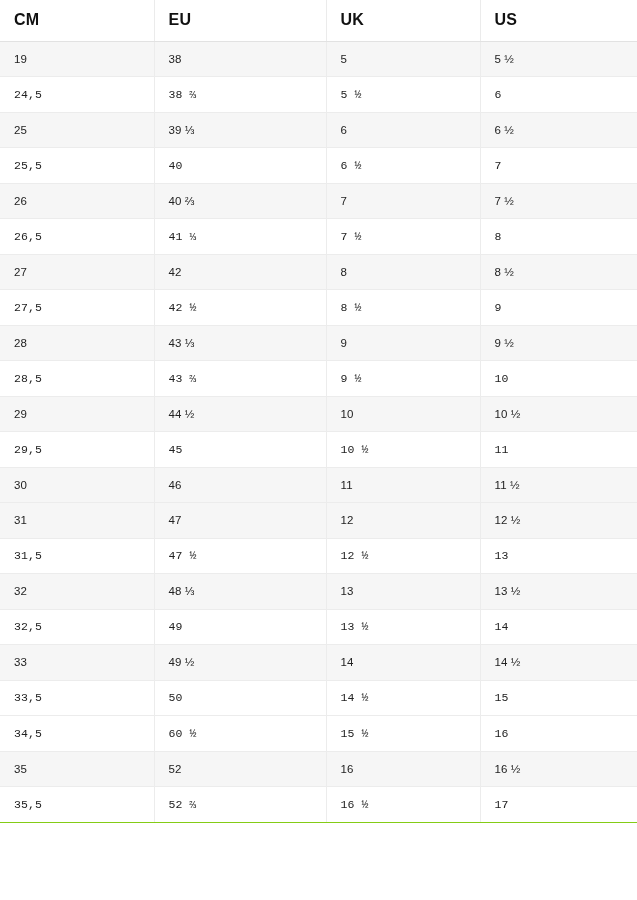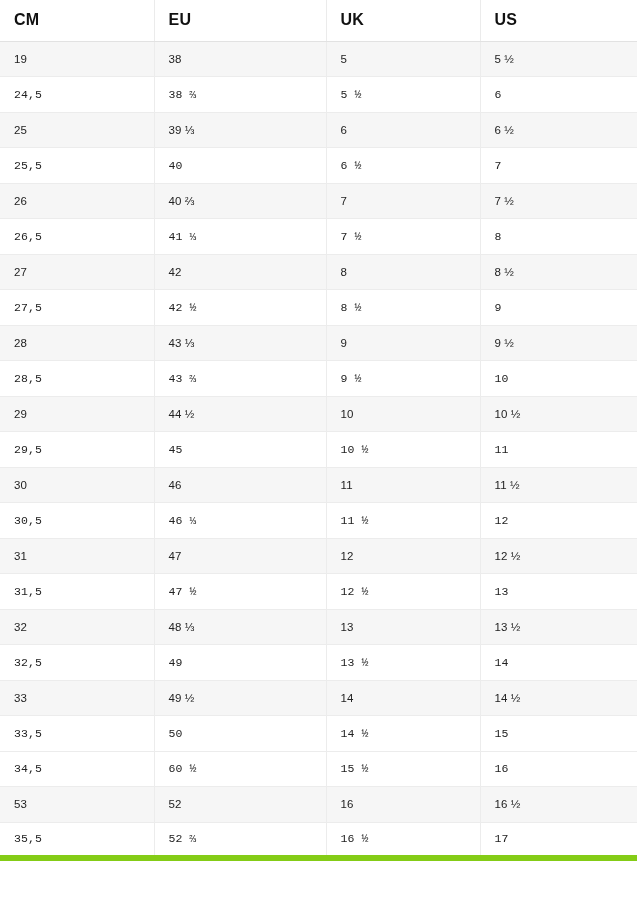--- a/index.html
+++ b/index.html
@@ -58,21 +58,21 @@
   #size-table td:last-child { border-right: none; }
 
   #size-table tbody tr.stripe td {
     background: #f6f6f6;
   }
   #size-table tbody tr.plain td {
     background: #ffffff;
     font-family: Liberation Mono, monospace;
   }
   #size-table tbody tr:last-child td {
-    border-bottom: 6px solid #84cc16;
+    border-bottom: 1px solid #84cc16;
   }
 </style>
 </head>
 <body>
 
 <table id="size-table">
   <colgroup>
     <col class="c-cm">
     <col class="c-eu">
     <col class="c-uk">
@@ -158,26 +158,20 @@
         <td>45</td>
         <td>10 ½</td>
         <td>11</td>
       </tr>
       <tr class="stripe">
         <td>30</td>
         <td>46</td>
         <td>11</td>
         <td>11 ½</td>
       </tr>
-      <tr class="plain">
-        <td>30,5</td>
-        <td>46 ⅓</td>
-        <td>11 ½</td>
-        <td>12</td>
-      </tr>
       <tr class="stripe">
         <td>31</td>
         <td>47</td>
         <td>12</td>
         <td>12 ½</td>
       </tr>
       <tr class="plain">
         <td>31,5</td>
         <td>47 ½</td>
         <td>12 ½</td>
@@ -207,21 +201,21 @@
         <td>14 ½</td>
         <td>15</td>
       </tr>
       <tr class="plain">
         <td>34,5</td>
         <td>60 ½</td>
         <td>15 ½</td>
         <td>16</td>
       </tr>
       <tr class="stripe">
-        <td>53</td>
+        <td>35</td>
         <td>52</td>
         <td>16</td>
         <td>16 ½</td>
       </tr>
       <tr class="plain">
         <td>35,5</td>
         <td>52 ⅔</td>
         <td>16 ½</td>
         <td>17</td>
       </tr>

